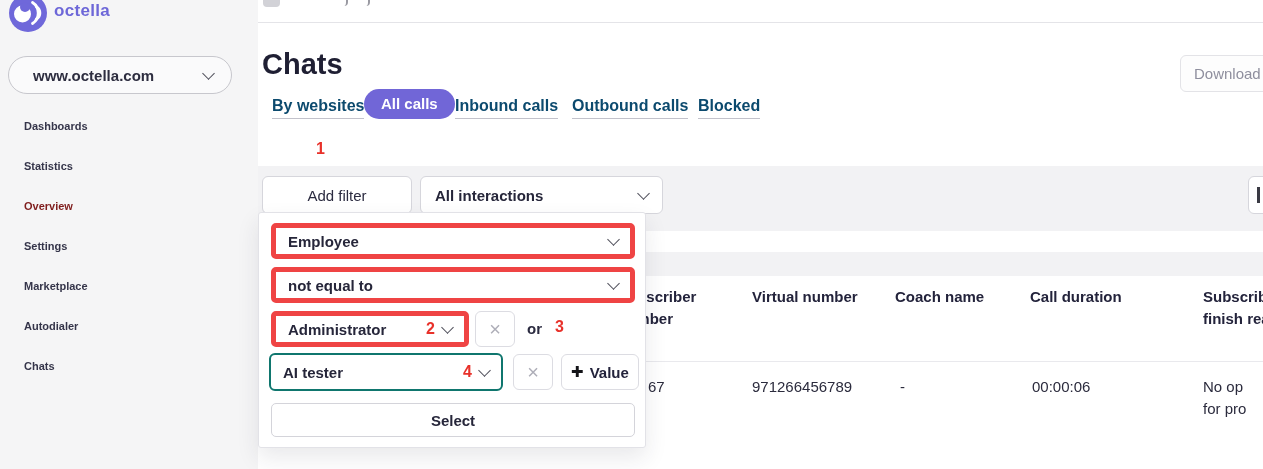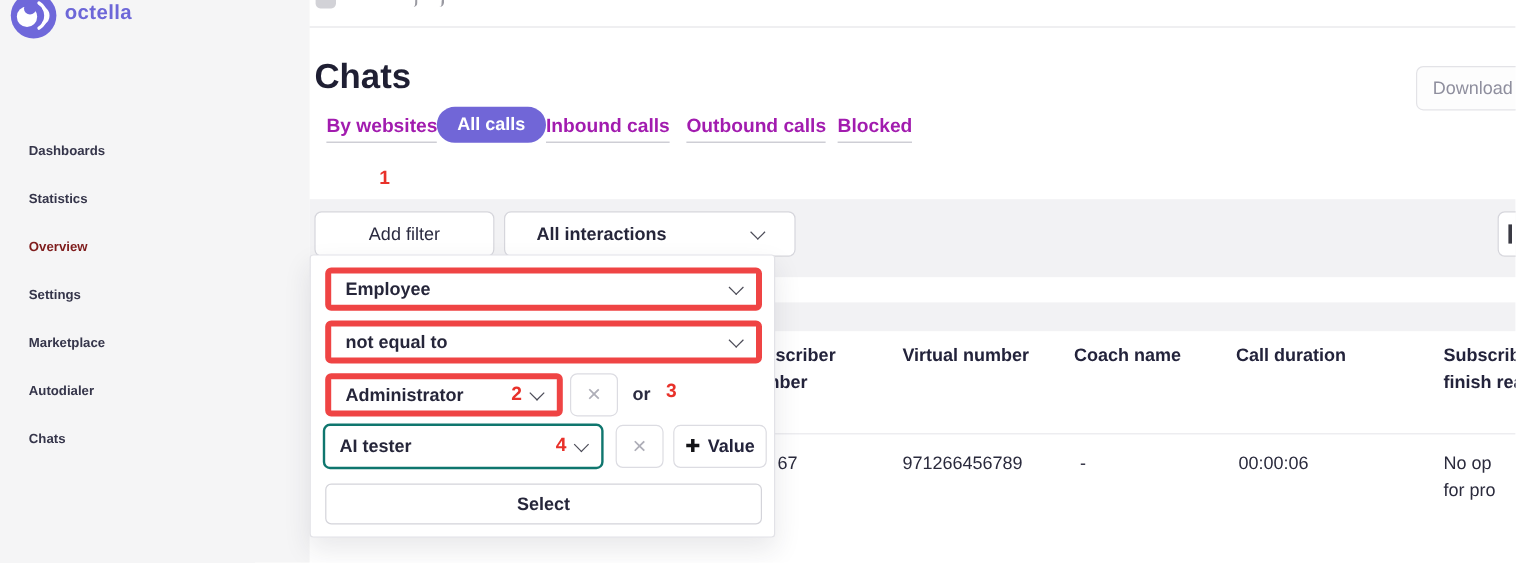--- a/index.html
+++ b/index.html
@@ -23,40 +23,40 @@
 
   
   #topbar-pill { position:absolute; left:263px; top:0; width:17px; height:7px;
     background:#d2d2d7; border-radius:0 0 4px 4px; }
   .tiny-mark { position:absolute; top:0; width:4px; height:6px;
     border-right:2px solid #9a9aa2; border-radius:0 0 6px 0; }
   #top-divider { position:absolute; left:258px; top:22px; width:1005px; height:1px; background:#e4e4e8; }
 
   
   #page-title { position:absolute; left:262px; top:48px; font-size:29px; font-weight:800; color:#1f1f33; }
-  .tab { position:absolute; top:97px; font-size:16px; font-weight:600; color:#a21caf;
+  .tab { position:absolute; top:97px; font-size:16px; font-weight:600; color:#0c4a6e;
     padding-bottom:3px; border-bottom:1.5px solid #c2c2cb; cursor:pointer; }
   #tab-all-calls { position:absolute; left:364px; top:89px; height:30px; line-height:30px;
     padding:0 17px; background:#7166d7; color:#fff; border-radius:16px;
     font-size:15px; font-weight:700; border:none; cursor:pointer; }
   #download-button { position:absolute; left:1180px; top:55px; width:120px; height:37px;
     background:#fdfdfd; border:1px solid #e3e3e7; border-radius:6px;
     font-size:15px; color:#8f8f9e; text-align:left; padding-left:13px; cursor:pointer; }
 
   
   .band { position:absolute; left:258px; width:1005px; background:#f2f2f4; }
   #band-a { top:166px; height:65px; }
   #band-b { top:252px; height:24px; }
 
   
   .widget { position:absolute; top:176px; height:38px; background:#fff;
     border:1px solid #d6d6dc; border-radius:6px; display:flex; align-items:center; cursor:pointer; }
   #add-filter-button { left:262px; width:150px; justify-content:center;
     font-size:15px; font-weight:400; color:#2b2b40; }
-  #interactions-select { left:420px; width:243px; padding:0 26px; }
+  #interactions-select { left:420px; width:243px; padding:0 14px; }
   #interactions-select .val { flex:1; font-size:15px; font-weight:600; color:#26263a; }
   #date-field { left:672px; width:262px; padding:0 12px 0 14px; }
   #date-field .val { flex:1; font-size:15px; font-weight:700; color:#23233b; }
   #partial-toolbar-button { left:1248px; width:40px; padding-left:8px; }
   #partial-toolbar-button .mark { width:3px; height:16px; background:#3a3a44; }
 
   
   .annot { position:absolute; font-size:16px; font-weight:800; color:#e8312a; z-index:20; }
 
   
@@ -102,20 +102,24 @@
   <div id="sidebar">
     <svg id="logo" viewBox="0 0 40 40">
       <circle cx="20" cy="20" r="19" fill="#6f68da"></circle>
       <circle cx="14.5" cy="21" r="8.5" fill="#ffffff"></circle>
       <circle cx="17" cy="14" r="5" fill="#6f68da"></circle>
       <path d="M24.5 9.5 A 12.5 12.5 0 0 1 24.5 30.5" stroke="#ffffff" stroke-width="2.8" fill="none" stroke-linecap="round"></path>
       <path d="M28.5 14 A 7 7 0 0 1 28.5 26" stroke="#ffffff" stroke-width="2.8" fill="none" stroke-linecap="round"></path>
     </svg>
     <div id="brand">octella</div>
 
+    <div id="site-selector">
+      <span class="val">www.octella.com</span>
+      <span class="chev"></span>
+    </div>
 
     <div class="nav-item" style="top:120px">Dashboards</div>
     <div class="nav-item" style="top:160px">Statistics</div>
     <div class="nav-item active" style="top:200px">Overview</div>
     <div class="nav-item" style="top:240px">Settings</div>
     <div class="nav-item" style="top:280px">Marketplace</div>
     <div class="nav-item" style="top:320px">Autodialer</div>
     <div class="nav-item" style="top:360px">Chats</div>
   </div>
 

